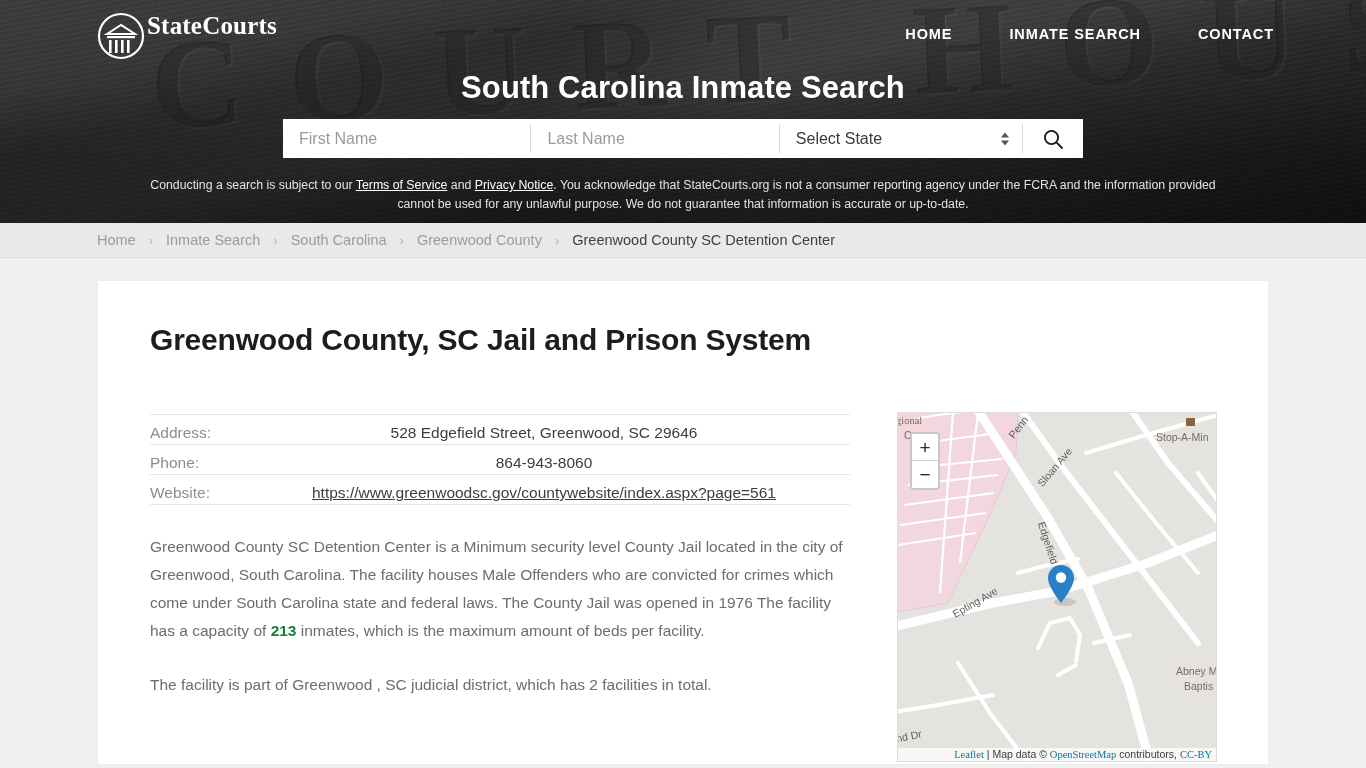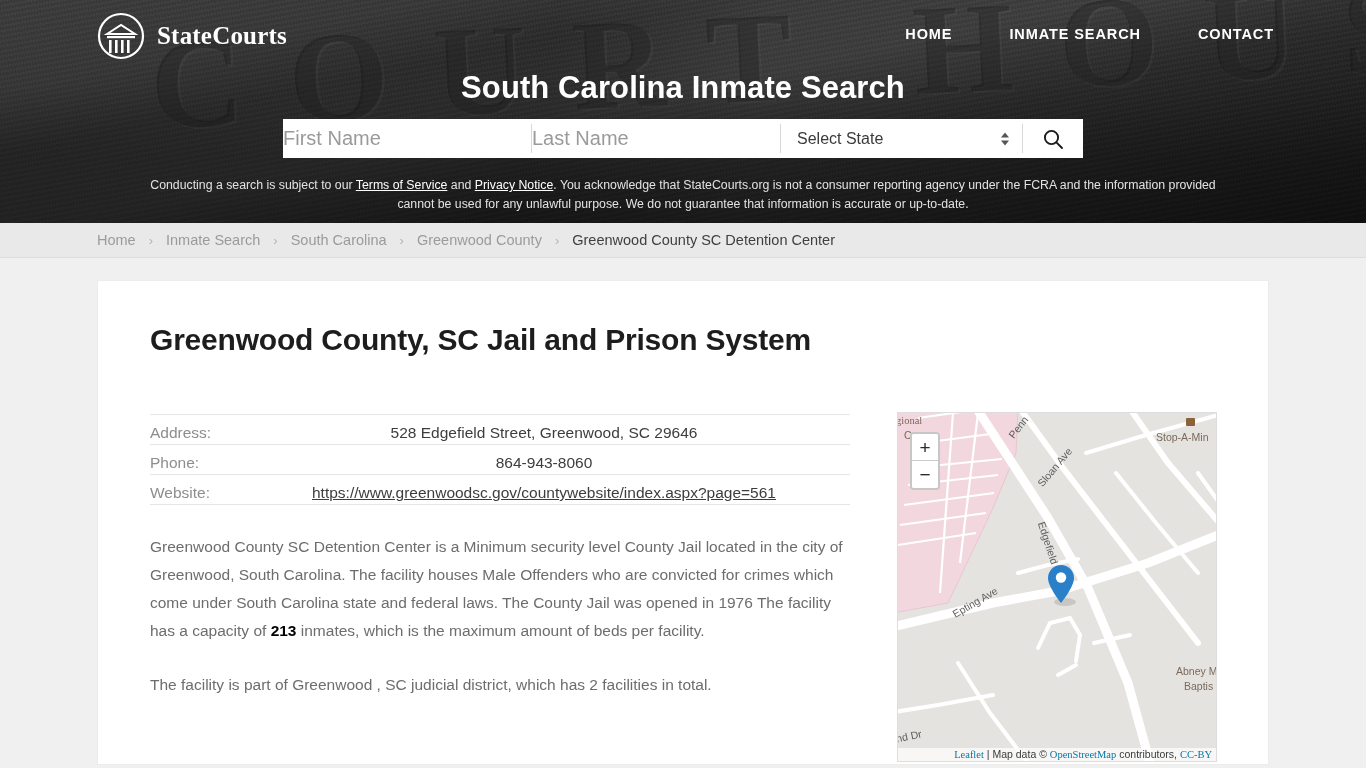--- a/index.html
+++ b/index.html
@@ -55,21 +55,21 @@
   .hero-shade {
     position: absolute; inset: 0;
     background: linear-gradient(180deg, rgba(0,0,0,0.30) 0%, rgba(0,0,0,0.42) 38%, rgba(0,0,0,0.58) 70%, rgba(0,0,0,0.66) 100%);
   }
 
   .hero-inner { position: relative; z-index: 5; }
 
   .brand {
     position: absolute;
     top: 12px; left: 97px;
-    display: flex; align-items: center; gap: 12px;
+    display: flex; align-items: flex-start; gap: 2px;
   }
   .brand-logo { width: 48px; height: 48px; display: block; }
   .brand-name {
     color: #ffffff;
     font-family: "Liberation Serif", serif;
     font-size: 25px;
     font-weight: 700;
     letter-spacing: 0.2px;
     white-space: nowrap;
   }
@@ -102,22 +102,22 @@
     position: absolute;
     top: 119px; left: 283px;
     width: 800px; height: 39px;
     background: #fff;
     display: flex;
     align-items: stretch;
   }
   .searchbar input[type=text] {
     border: 0; outline: 0;
     height: 100%;
-    padding: 0 0;
-    font-size: 20px;
+    padding: 0 16px;
+    font-size: 16px;
     color: #333;
     font-family: "Liberation Sans", sans-serif;
     background: transparent;
   }
   .searchbar input::placeholder { color: #9a9a9a; }
   .fname { width: 248px; }
   .lname { width: 248px; }
   .vdiv { width: 1px; background: #d8d8d8; margin: 5px 0; }
   .state-wrap {
     position: relative;
@@ -228,21 +228,21 @@
   td.val { color: #3d3d3d; padding-left: 1px; text-align: center; }
   td.val a { color: #3d3d3d; text-decoration: underline; }
 
   p.para {
     width: 700px;
     margin: 0 0 26px 0;
     font-size: 15.5px;
     line-height: 28px;
     color: #6d6d6d;
   }
-  p.para b { color: #000000; font-weight: 700; }
+  p.para b { color: #15803d; font-weight: 700; }
 
   
   .map {
     position: absolute;
     top: 131px; left: 799px;
     width: 320px; height: 350px;
     background: #e5e3df;
     overflow: hidden;
     border: 1px solid #ddd;
   }

